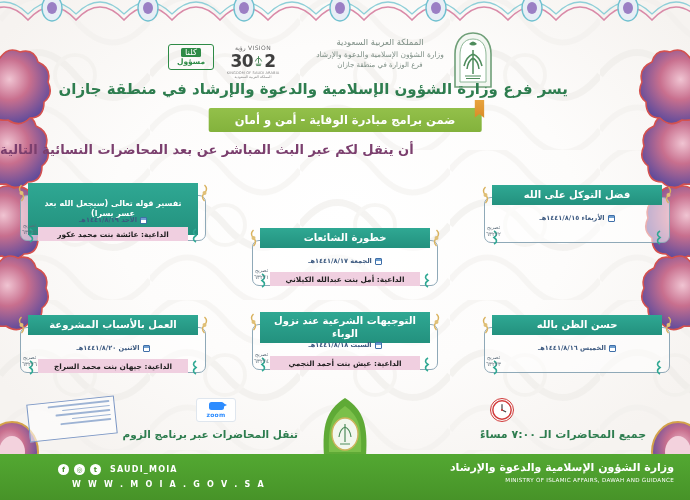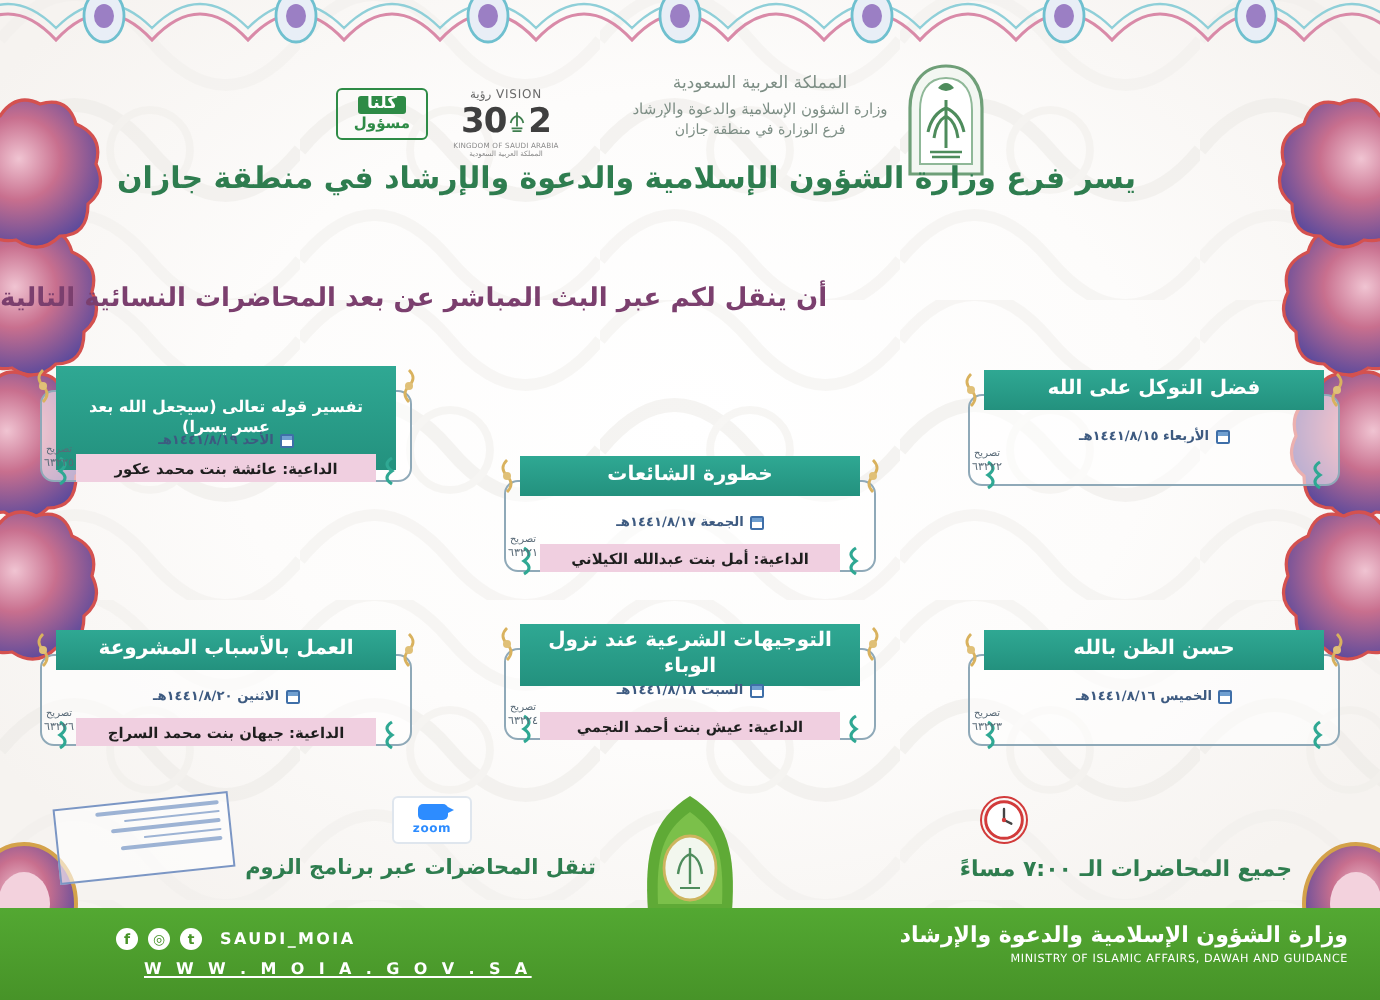--- a/index.html
+++ b/index.html
@@ -50,21 +50,21 @@
   .logo-kullona {
     position: absolute; left: 168px; top: 22px;
     width: 46px; height: 26px;
     border: 1.6px solid #2e8b46;
     border-radius: 3px;
     display: flex; flex-direction: column;
     align-items: center; justify-content: center;
     line-height: 1.05;
   }
   .logo-kullona .k1 {
-    background: #2e8b46; color: #fff; font-size: 8.5px; font-weight: bold;
+    background: #2e8b46; color: #fff; font-size: 8.5px; font-weight: normal;
     padding: 0 4px; border-radius: 1.5px;
   }
   .logo-kullona .k2 { color: #2e8b46; font-size: 7.5px; font-weight: bold; margin-top: 1px; }
 
   .logo-vision {
     position: absolute; left: 222px; top: 22px;
     width: 62px; height: 28px; color: #4a4a4a;
     text-align: center;
   }
   .logo-vision .v-top { font-size: 6px; letter-spacing: .4px; color: #6b6b6b; }
@@ -242,21 +242,21 @@
     position: absolute; left: 58px; top: 10px; color: #ffffff; direction: ltr;
   }
   .social-row { display: flex; align-items: center; gap: 5px; }
   .social-icon {
     width: 11px; height: 11px; border-radius: 50%;
     background: #ffffff; color: #479328;
     font-size: 7px; font-weight: bold;
     display: flex; align-items: center; justify-content: center;
   }
   .handle { font-size: 8px; font-weight: bold; letter-spacing: 1.2px; margin-left: 4px; }
-  .website { font-size: 8px; font-weight: bold; letter-spacing: 2.2px; margin-top: 5px; margin-left: 14px; text-decoration: underline; }
+  .website { font-size: 8px; font-weight: bold; letter-spacing: 2.2px; margin-top: 5px; margin-left: 14px; }
 </style>
 </head>
 <body>
 
 <div id="poster">
 
   <svg class="watermark" viewBox="0 0 690 500" preserveAspectRatio="none">
     <defs>
       <pattern id="wm" width="150" height="150" patternUnits="userSpaceOnUse">
         <path d="M0 75 Q 37 30 75 75 T 150 75" fill="none" stroke="#eceae6" stroke-width="7"></path>
@@ -367,20 +367,24 @@
       <path d="M21 1 C 8 1 3 12 3 22 L3 55 L39 55 L39 22 C39 12 34 1 21 1 Z" fill="#f3f7f2" stroke="#6f9f78" stroke-width="1.6"></path>
       <path d="M21 7 C 11 7 8 15 8 23 L8 50 L34 50 L34 23 C34 15 31 7 21 7 Z" fill="#ffffff" stroke="#8fb898" stroke-width="1"></path>
       <path d="M21 18 L21 42 M21 22 Q 14 25 12 34 M21 22 Q 28 25 30 34 M21 26 Q 16 29 15 37 M21 26 Q 26 29 27 37" stroke="#4e8c5c" stroke-width="1.5" fill="none"></path>
       <path d="M13 44 h16 M14 46.5 h14" stroke="#4e8c5c" stroke-width="1.2"></path>
       <path d="M17 12 q 4 -5 8 0 q -4 3 -8 0Z" fill="#4e8c5c"></path>
     </svg>
   </div>
 
   <div class="headline-main">يسر فرع وزارة الشؤون الإسلامية والدعوة والإرشاد في منطقة جازان</div>
 
+  <div class="green-banner">
+    <span class="banner-flag"></span>
+    <span>ضمن برامج مبادرة الوقاية - أمن و أمان</span>
+  </div>
 
   <div class="headline-sub">أن ينقل لكم عبر البث المباشر عن بعد المحاضرات النسائية التالية</div>
 
   <div class="card" style="right:14px; top:185px;">
     <div class="card-frame"></div>
     <div class="card-title">فضل التوكل على الله</div>
     <svg class="orn r" viewBox="0 0 9 18">
         <path d="M4.5 1 q4 4 0 8 q-4 4 0 8" stroke="#d9b25e" stroke-width="1.4" fill="none"></path>
         <circle cx="4.5" cy="9" r="2" fill="#e0c077"></circle>
       </svg>

